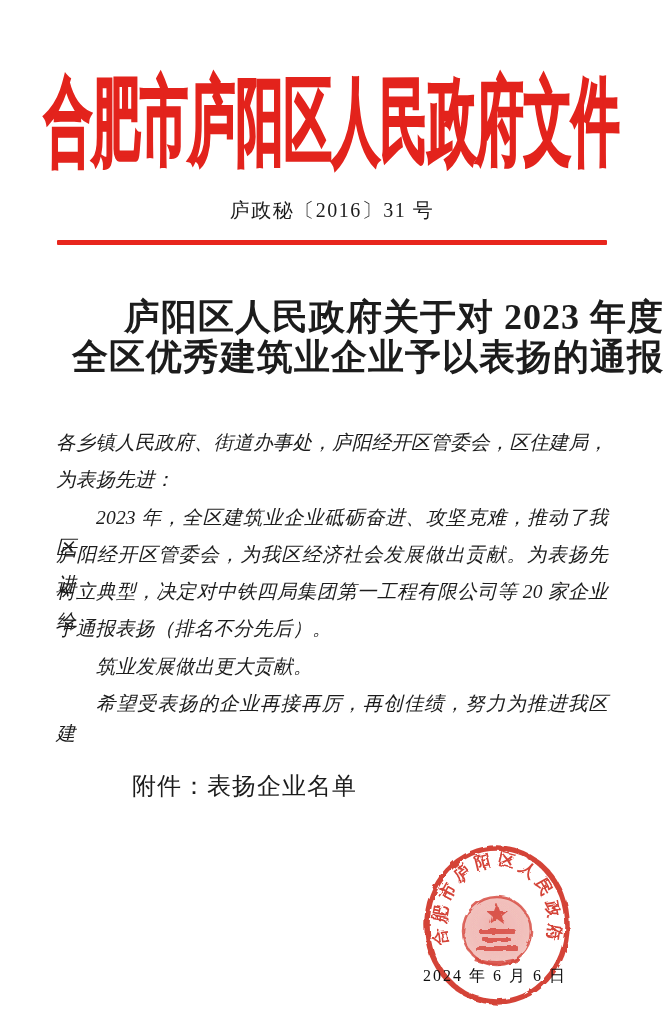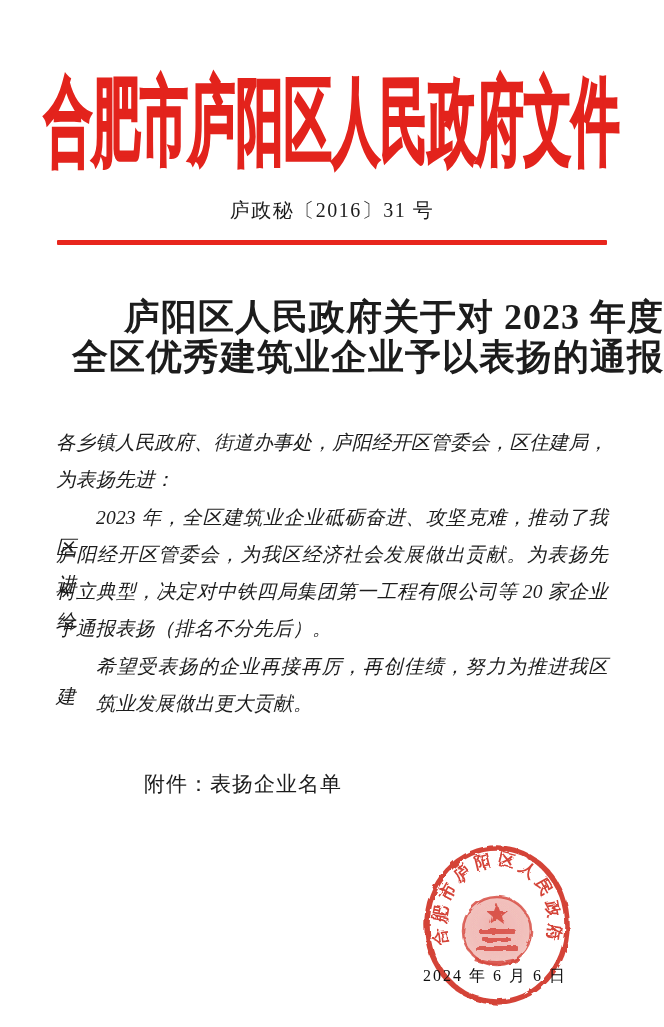--- a/index.html
+++ b/index.html
@@ -45,22 +45,22 @@
     font-size:19.5px;
   }
   .body-line{
     height:37.3px;line-height:30px;padding-top:4px;box-sizing:border-box;
     letter-spacing:0.2px;
     font-style:italic;
   }
   .body-line.full{text-align:justify;text-align-last:justify;}
   .body-line.indent{text-indent:40px;}
   .attachment{
-    position:absolute;top:770px;left:64px;width:552px;
-    font-size:21px;padding-left:80px;box-sizing:border-box;
+    position:absolute;top:770px;left:52px;width:552px;
+    font-size:24px;padding-left:80px;box-sizing:border-box;
     letter-spacing:1px;
   }
   
   .seal{
     position:absolute;left:420px;top:841px;width:154px;height:170px;
     pointer-events:none;
   }
   .date-line{
     position:absolute;left:423px;top:966px;
     font-size:16px;letter-spacing:2px;color:#111;
@@ -85,22 +85,22 @@
     <div>全区优秀建筑业企业予以表扬的通报</div>
   </div>
 
   <div class="body-block">
     <div class="body-line full">各乡镇人民政府、街道办事处，庐阳经开区管委会，区住建局，</div>
     <div class="body-line">为表扬先进：</div>
     <div class="body-line full indent">2023 年，全区建筑业企业砥砺奋进、攻坚克难，推动了我区</div>
     <div class="body-line full">庐阳经开区管委会，为我区经济社会发展做出贡献。为表扬先进，</div>
     <div class="body-line full">树立典型，决定对中铁四局集团第一工程有限公司等 20 家企业给</div>
     <div class="body-line">予通报表扬（排名不分先后）。</div>
+    <div class="body-line indent">筑业发展做出更大贡献。</div>
     <div class="body-line full indent">希望受表扬的企业再接再厉，再创佳绩，努力为推进我区建</div>
-    <div class="body-line indent">筑业发展做出更大贡献。</div>
   </div>
 
   <div class="attachment">附件：表扬企业名单</div>
 
   <svg class="seal" viewBox="0 0 154 170">
     <defs>
       <filter id="stampGrain" x="-10%" y="-10%" width="120%" height="120%">
         <feTurbulence type="fractalNoise" baseFrequency="0.12" numOctaves="2" result="n"></feTurbulence>
         <feDisplacementMap in="SourceGraphic" in2="n" scale="4"></feDisplacementMap>
       </filter>

